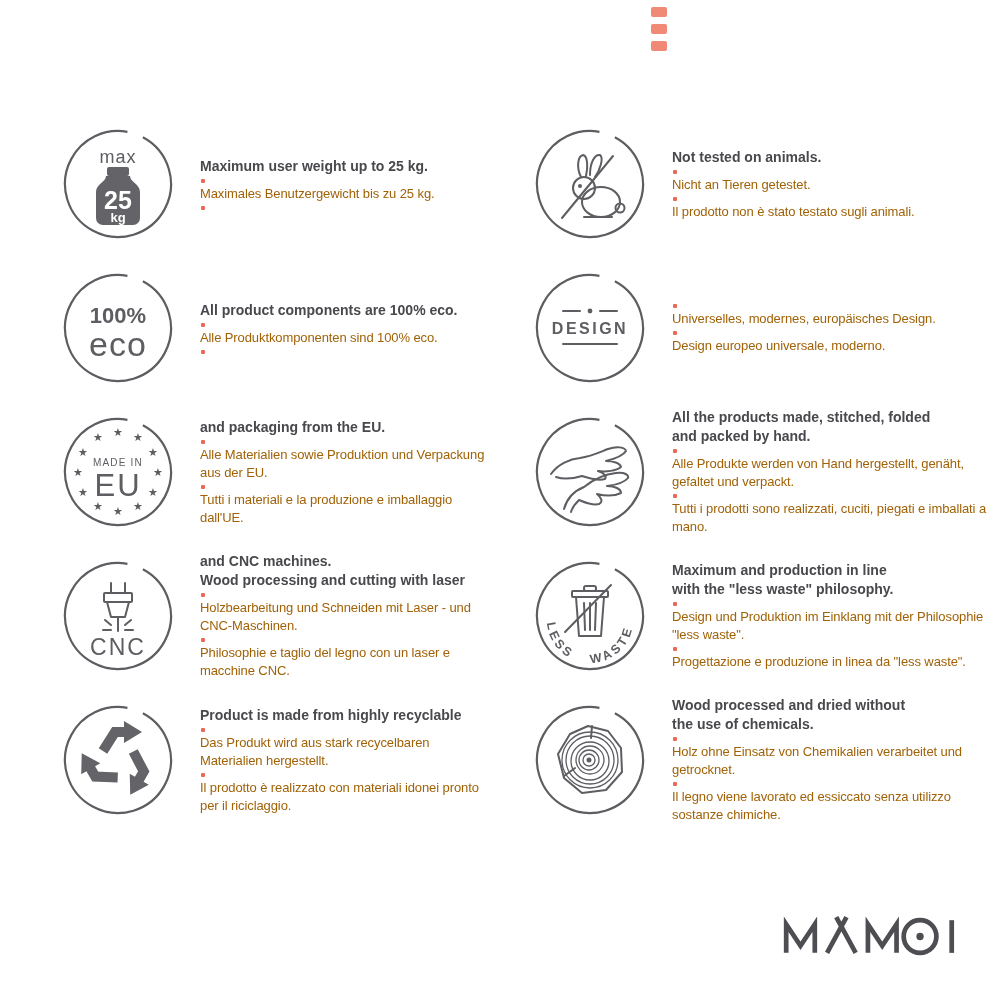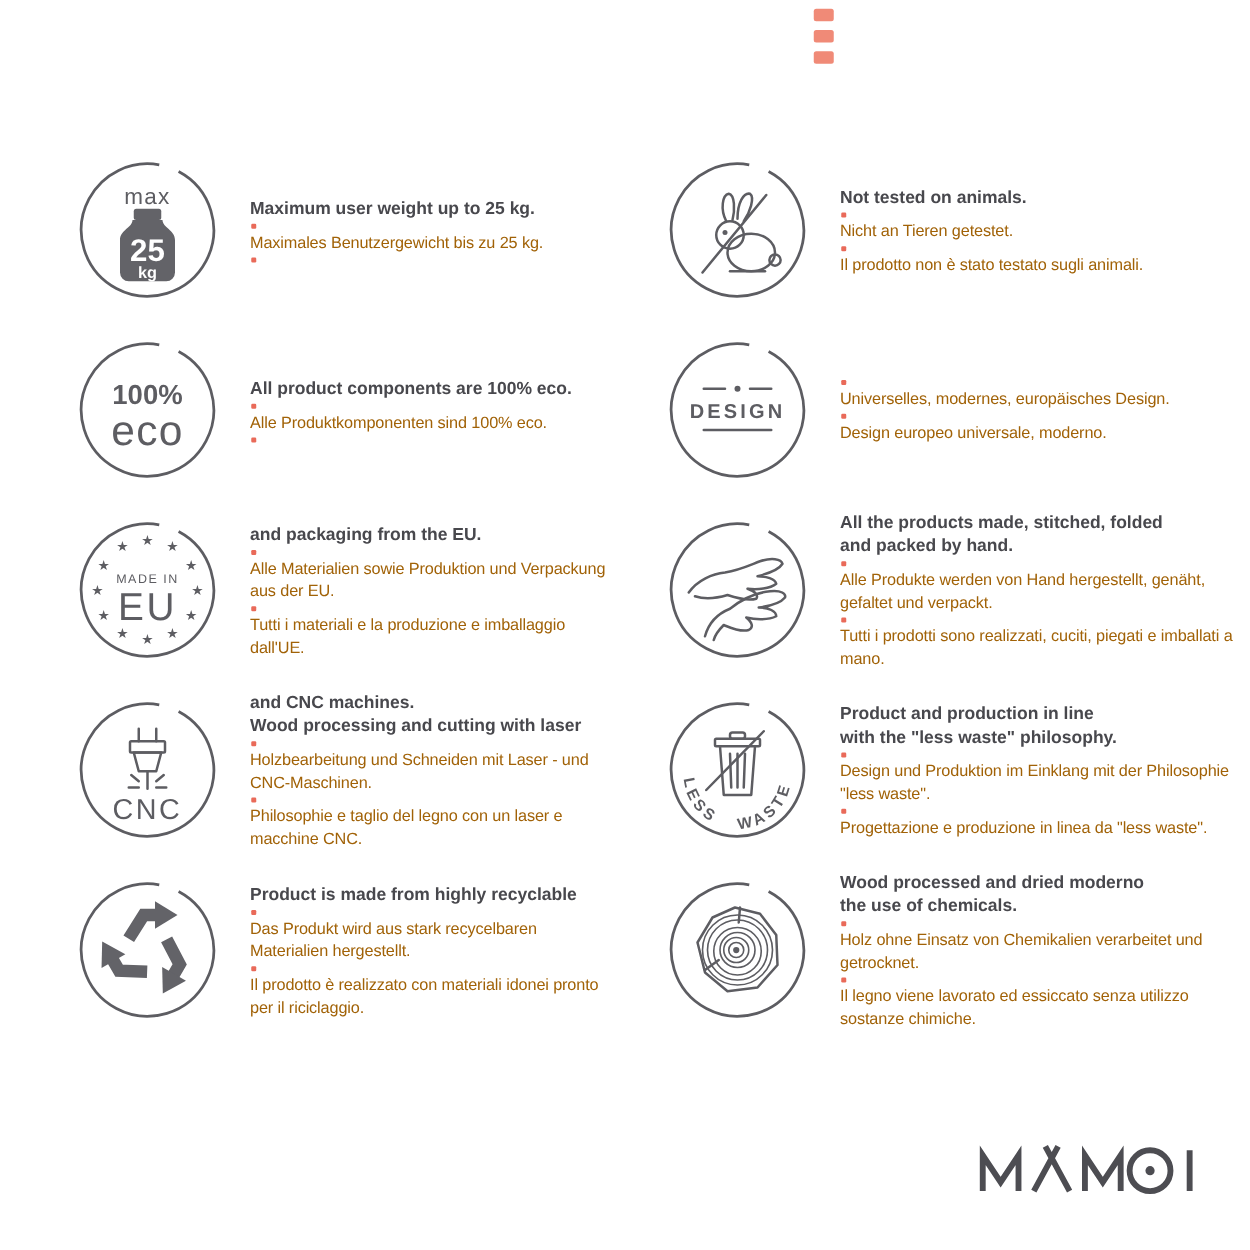--- a/index.html
+++ b/index.html
@@ -216,21 +216,21 @@
         <rect class="ln" x="38" y="31" width="36" height="6" rx="1"></rect>
         <path class="ln" d="M42,37 L45,76 L67,76 L70,37"></path>
         <path class="ln" d="M50,43 L51,70 M56,43 v27 M62,43 L61,70"></path>
         <path class="ln" d="M77,25 L31,72"></path>
         <path id="lwarc" d="M13,60 A43,43 0 0 0 99,60" fill="none"></path>
         <text class="arcword"><textPath xlink:href="#lwarc" href="#lwarc" startOffset="3">LESS WASTE</textPath></text>
       </svg>
     </div>
     <div class="text">
       <div class="title">
-        <span class="tl">Product and production in line</span>
+        <span class="tl">Maximum and production in line</span>
           <span class="tl">with the "less waste" philosophy.</span>
       </div>
       <span class="dot"></span>
       <p class="body">Design und Produktion im Einklang mit der Philosophie "less waste".</p>
       <span class="dot"></span>
       <p class="body">Progettazione e produzione in linea da "less waste".</p>
     </div>
   </div>
 
   <div class="cell l">
@@ -272,21 +272,21 @@
         <circle class="lnthin" cx="55" cy="56" r="10"></circle>
         <circle class="lnthin" cx="56" cy="56" r="14"></circle>
         <circle class="lnthin" cx="56" cy="57" r="19"></circle>
         <circle class="lnthin" cx="56" cy="56" r="24"></circle>
         <circle class="lnthin" cx="56" cy="56" r="28"></circle>
         <path class="ln" d="M58,22 L57,34 M30,72 L41,64"></path>
       </svg>
     </div>
     <div class="text">
       <div class="title">
-        <span class="tl">Wood processed and dried moderno</span>
+        <span class="tl">Wood processed and dried without</span>
           <span class="tl">the use of chemicals.</span>
       </div>
       <span class="dot"></span>
       <p class="body">Holz ohne Einsatz von Chemikalien verarbeitet und getrocknet.</p>
       <span class="dot"></span>
       <p class="body">Il legno viene lavorato ed essiccato senza utilizzo sostanze chimiche.</p>
     </div>
   </div>
 
 </div>

